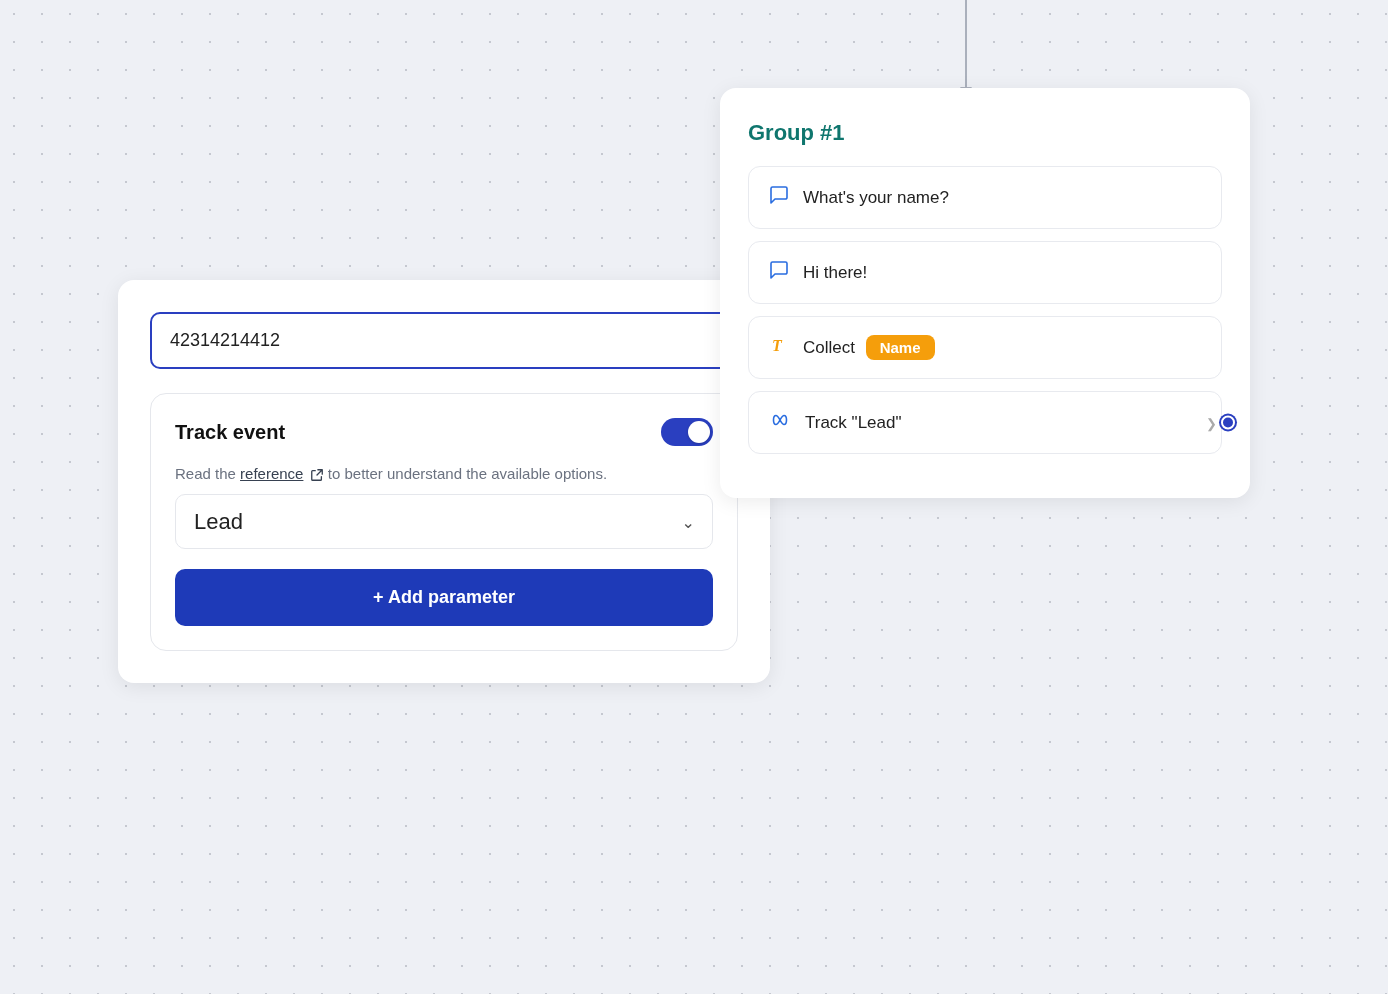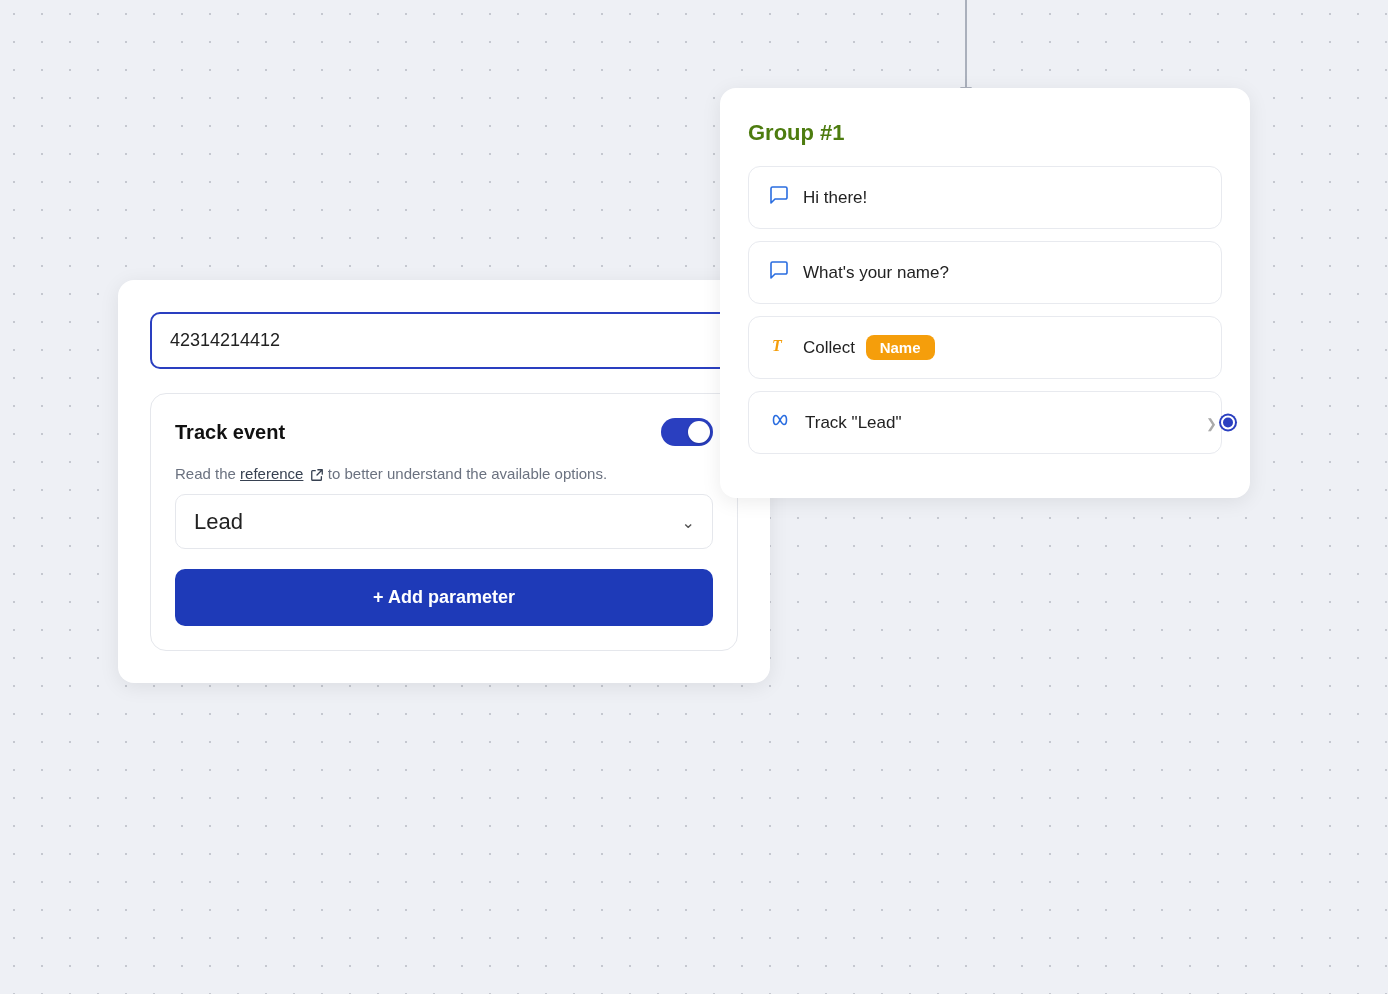--- a/index.html
+++ b/index.html
@@ -172,21 +172,21 @@
       width: 530px;
       background: #fff;
       border-radius: 16px;
       padding: 32px 28px;
       box-shadow: 0 4px 20px rgba(0,0,0,0.08);
     }
 
     .group-title {
       font-size: 22px;
       font-weight: 700;
-      color: #4d7c0f;
+      color: #0f766e;
       margin-bottom: 20px;
     }
 
     .flow-item {
       border: 1.5px solid #e8eaef;
       border-radius: 12px;
       padding: 18px 20px;
       margin-bottom: 12px;
       display: flex;
       align-items: center;
@@ -276,30 +276,30 @@
 
 <div class="right-panel">
   <div class="group-title">Group #1</div>
 
   <div class="flow-item">
     <span class="flow-item-icon icon-message">
       <svg width="20" height="20" viewBox="0 0 20 20" fill="none">
         <path d="M2 3.5A1.5 1.5 0 013.5 2h13A1.5 1.5 0 0118 3.5v9A1.5 1.5 0 0116.5 14H6l-4 4V3.5z" stroke="#2a6de0" stroke-width="1.6" fill="none" stroke-linejoin="round"></path>
       </svg>
     </span>
-    <span class="flow-item-text">Hi there!</span>
+    <span class="flow-item-text">What's your name?</span>
   </div>
 
   <div class="flow-item">
     <span class="flow-item-icon icon-message">
       <svg width="20" height="20" viewBox="0 0 20 20" fill="none">
         <path d="M2 3.5A1.5 1.5 0 013.5 2h13A1.5 1.5 0 0118 3.5v9A1.5 1.5 0 0116.5 14H6l-4 4V3.5z" stroke="#2a6de0" stroke-width="1.6" fill="none" stroke-linejoin="round"></path>
       </svg>
     </span>
-    <span class="flow-item-text">What's your name?</span>
+    <span class="flow-item-text">Hi there!</span>
   </div>
 
   <div class="flow-item">
     <span class="flow-item-icon icon-collect">
       <svg width="20" height="20" viewBox="0 0 20 20" fill="none">
         <text x="3" y="16" font-size="16" font-weight="bold" font-style="italic" fill="#f59e0b" font-family="serif">T</text>
       </svg>
     </span>
     <span class="flow-item-text">
       <span>Collect </span><span class="collect-badge">Name</span>

